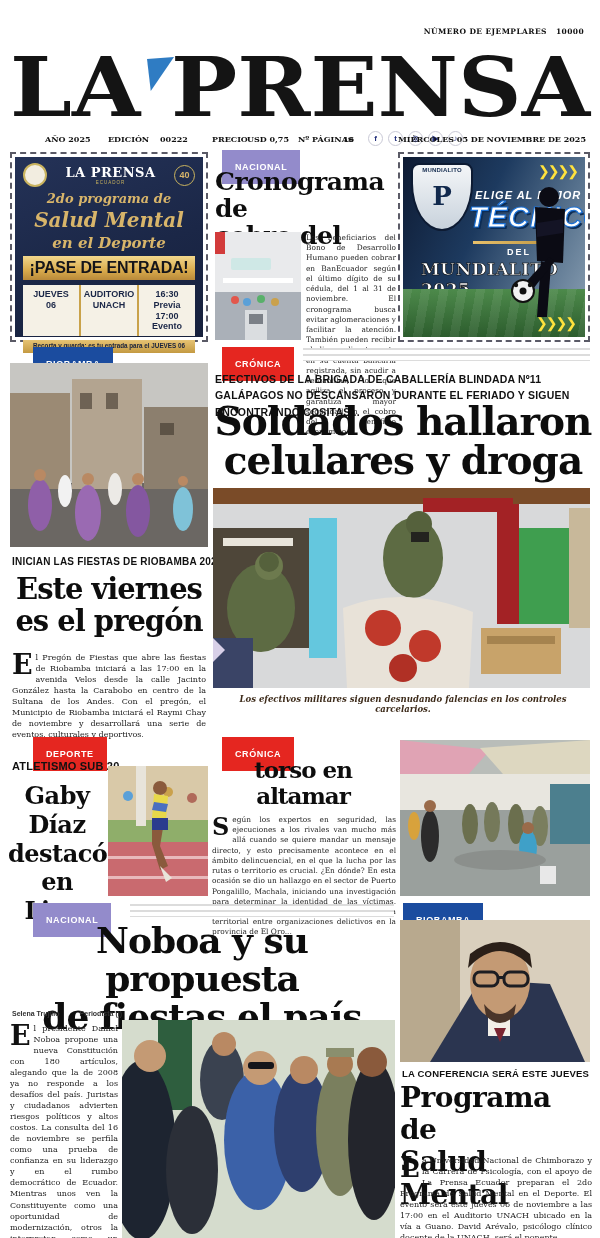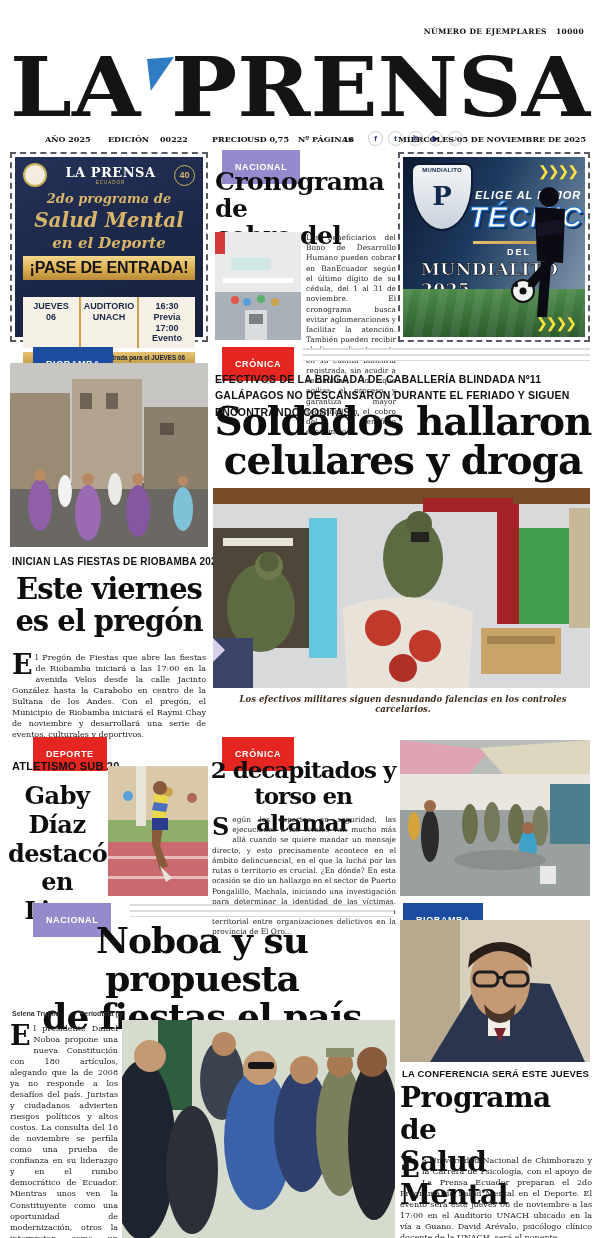--- a/index.html
+++ b/index.html
@@ -33,21 +33,21 @@
   .ad1-top{display:flex;justify-content:space-between;align-items:center;}
   .seal{width:20px;height:20px;border-radius:50%;background:#f2ede0;border:2px solid #c9b35e;}
   .anniv{width:19px;height:19px;border-radius:50%;border:1.5px solid #c9b35e;color:#d8b56a;
          font:bold 9px/19px "Liberation Sans",sans-serif;text-align:center;}
   .ad1-brand{color:#fff;font:bold 13px "DejaVu Serif",serif;letter-spacing:.5px;text-align:center;}
   .ad1-brand small{display:block;font:4.5px "Liberation Sans",sans-serif;color:#c9b35e;letter-spacing:1px;}
   .script{font-family:"DejaVu Serif",serif;font-style:italic;font-weight:bold;color:#d8b56a;text-align:center;}
   .pase{background:linear-gradient(180deg,#f2d78c 0%,#d9ab4c 60%,#b9893a 100%);color:#15151a;
         font:bold 16px "Liberation Sans",sans-serif;text-align:center;padding:3px 0;margin-top:4px;
         letter-spacing:-.2px;}
-  .ad1-row{display:flex;background:#f5f1e6;margin-top:17px;}
+  .ad1-row{display:flex;background:#f5f1e6;margin-top:5px;}
   .ad1-cell{flex:1;text-align:center;padding:4px 2px;color:#1b2747;
             font:bold 9px/1.2 "Liberation Sans",sans-serif;border-left:2px solid #c9a24a;}
   .ad1-cell:first-child{border-left:none;}
   .ad1-foot{background:linear-gradient(180deg,#e6c373,#c49a42);color:#15203c;text-align:center;
             font:bold 6.3px/1.1 "Liberation Sans",sans-serif;padding:3px 0;margin-top:4px;}
   
   .ad2-in{background:linear-gradient(115deg,#0e1b33 0%,#1d3a5f 40%,#55708c 70%,#8ea3b5 100%);
           height:100%;box-sizing:border-box;position:relative;overflow:hidden;}
   .shield{position:absolute;top:6px;left:8px;width:58px;height:64px;
           background:linear-gradient(180deg,#f4f6f8,#c8d2dc);border-radius:8px 8px 50% 50%/8px 8px 70% 70%;
@@ -293,21 +293,20 @@
       <path d="M46,28 L60,30 L58,54 L44,52 Z" fill="#e8d84a"></path>
       <path d="M46,36 L60,38 L58,46 L44,44 Z" fill="#4a6fc0"></path>
       <path d="M44,52 L56,56 L52,80 L60,100 L52,104 L44,78 Z" fill="#8a5a3c"></path>
       <rect x="44" y="52" width="16" height="12" fill="#2b3c8e"></rect>
       <path d="M52,100 L64,112 L58,116 Z" fill="#e8e4da"></path>
     </svg>
   </div>
 
   <span class="abs tag red" style="left:222px;top:737px;">CRÓNICA</span>
   <div class="abs hl center" style="left:210px;top:757px;width:186px;font-size:23px;line-height:1.15;letter-spacing:-1px;">
-    <div>2 decapitados y</div>
     <div>torso en altamar</div>
   </div>
   <div class="abs body-txt" style="left:212px;top:815px;width:184px;font-size:7.4px;">
     <span class="dc" style="font-size:24px;">S</span><span>egún los expertos en seguridad, las ejecuciones a los rivales van mucho más allá cuando se quiere mandar un mensaje directo, y esto precisamente acontece en el ámbito delincuencial, en el que la lucha por las rutas o territorio es crucial. ¿En dónde? En esta ocasión se dio un hallazgo en el sector de Puerto Pongalillo, Machala, iniciando una investigación para determinar la identidad de las víctimas. Asimismo, para saber su conexión con la disputa territorial entre organizaciones delictivos en la provincia de El Oro...</span>
   </div>
   <div class="photo" style="left:400px;top:740px;width:190px;height:156px;">
     <svg viewBox="0 0 190 156" preserveAspectRatio="none">
       <rect width="190" height="156" fill="#b9bdb9"></rect>
       <rect y="70" width="190" height="86" fill="#9aa09d"></rect>
       <path d="M0,0 L90,10 L60,44 L0,34 Z" fill="#e0a3b4"></path>

